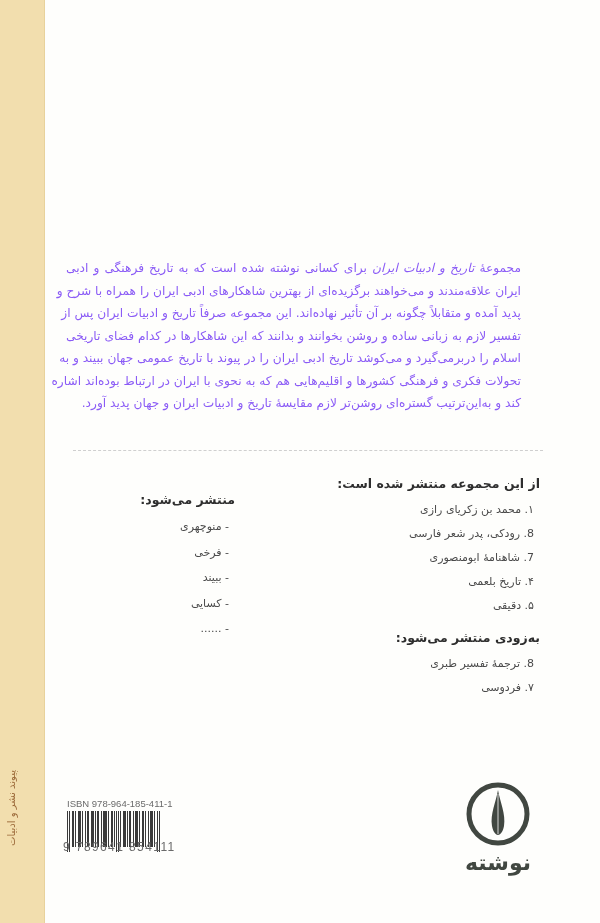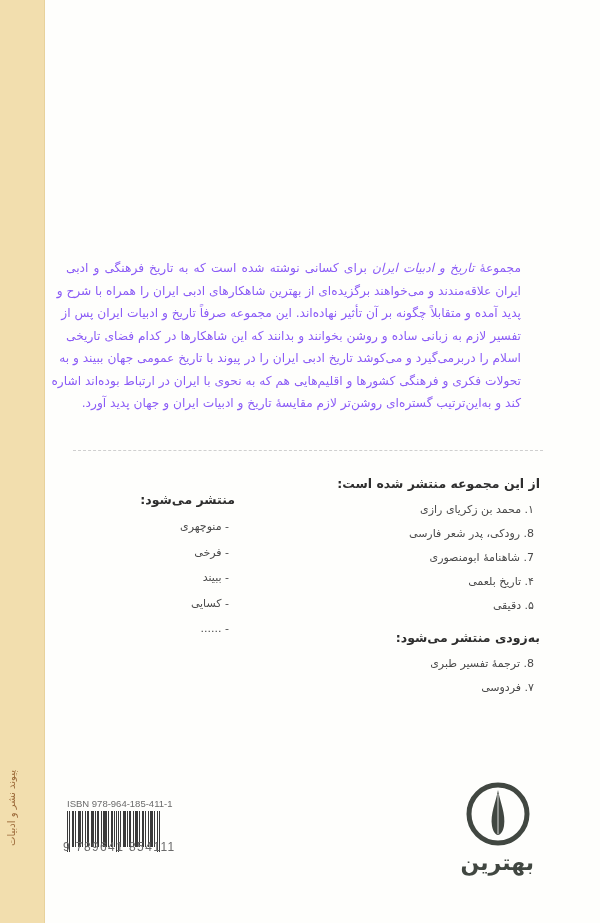--- a/index.html
+++ b/index.html
@@ -270,14 +270,14 @@
   </div>
   <div class="barcode-digits">9 789641 854111</div>
 </div>
 
 <div class="logo">
   <svg width="72" height="68" viewBox="0 0 72 68">
     <circle cx="36" cy="34" r="29" fill="none" stroke="#414741" stroke-width="5"></circle>
     <path d="M36 10 C 38 22, 44 34, 42 46 C 41 52, 38 55, 36 55 C 34 55, 31 52, 30 46 C 28 34, 34 22, 36 10 Z" fill="#414741"></path>
     <line x1="36" y1="14" x2="36" y2="54" stroke="#fefefc" stroke-width="0.8"></line>
   </svg>
-  <div class="logo-text">بهترین</div>
+  <div class="logo-text">نوشته</div>
 </div>
 
 </body></html>

